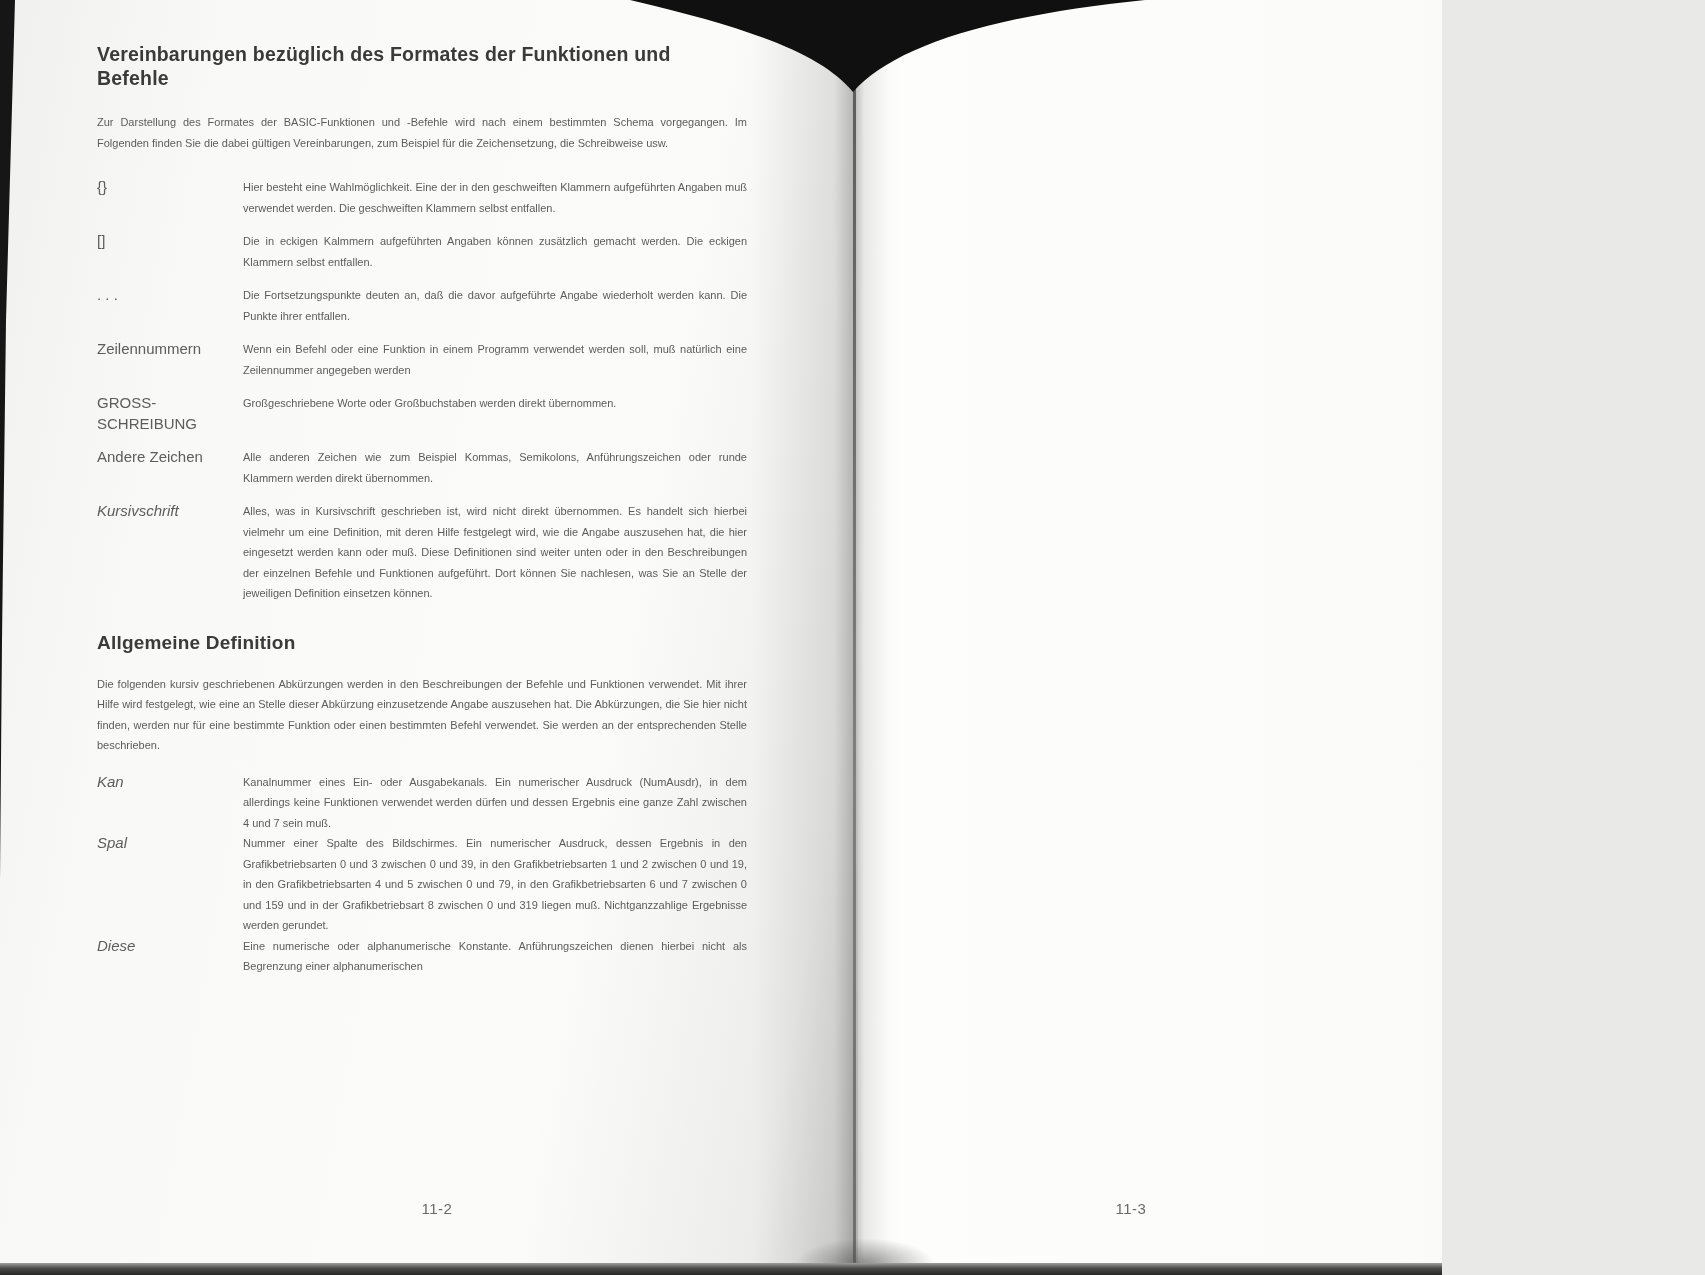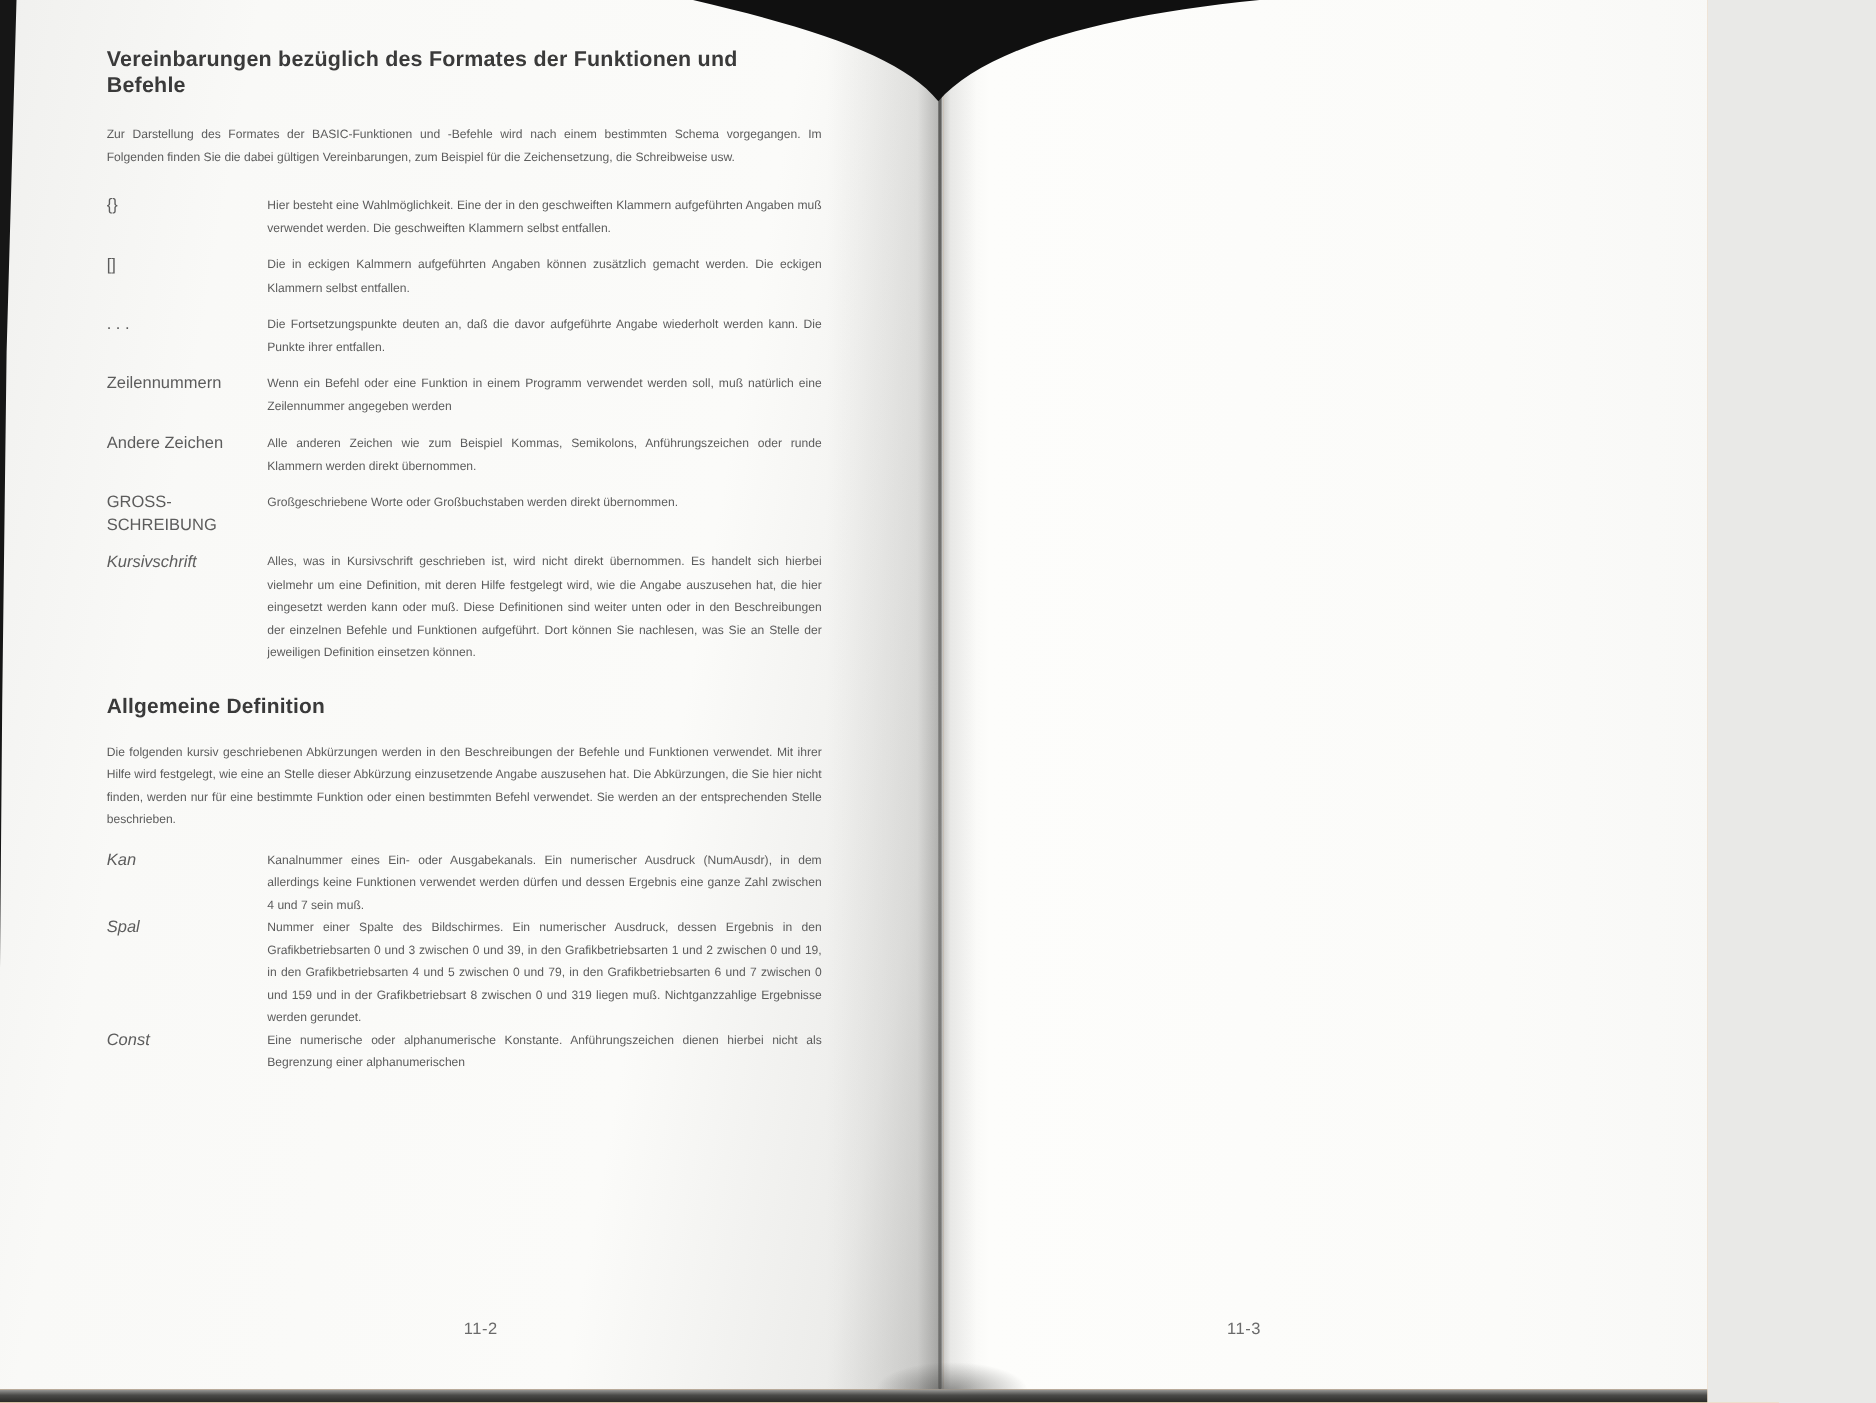--- a/index.html
+++ b/index.html
@@ -1,17 +1,17 @@
 <!DOCTYPE html>
 <html><head>
 <meta charset="utf-8">
 <style>
   html,body{margin:0;padding:0;background:#e9e9e7;}
-  .scan{position:relative;width:1552px;height:1275px;overflow:hidden;
-        font-family:"Liberation Sans",sans-serif;background:#fdba74;}
+  .scan{position:relative;width:1442px;height:1275px;overflow:hidden;
+        font-family:"Liberation Sans",sans-serif;background:#ffffff;}
   
   .page{position:absolute;top:0;height:1263px;}
   .page-left{left:0;width:858px;
     background:linear-gradient(100deg,#f0f0ee 0%,#f9f9f7 22%,#fbfbf9 68%,#ececea 90%,#d9d9d7 99%);}
   .page-right{left:858px;width:847px;
     background:linear-gradient(to right,#f3f3f1 0%,#fdfdfb 5%,#fbfbf9 60%,#f6f6f4 100%);}
   
   .content-left{position:absolute;left:97px;top:42px;width:650px;color:#5c5c5c;}
   h1{font-size:19.5px;line-height:24px;color:#3a3a3a;margin:0;font-weight:bold;letter-spacing:.2px;}
   h2{font-size:19px;line-height:22px;color:#3a3a3a;margin:0;font-weight:bold;letter-spacing:.2px;}
@@ -67,48 +67,48 @@
         </div>
         <div class="row">
           <div class="term">. . .</div>
           <div class="desc">Die Fortsetzungspunkte deuten an, daß die davor aufgeführte Angabe wiederholt werden kann. Die Punkte ihrer entfallen.</div>
         </div>
         <div class="row">
           <div class="term">Zeilennummern</div>
           <div class="desc">Wenn ein Befehl oder eine Funktion in einem Programm verwendet werden soll, muß natürlich eine Zeilennummer angegeben werden</div>
         </div>
         <div class="row">
-          <div class="term">Andere Zeichen</div>
-          <div class="desc">Alle anderen Zeichen wie zum Beispiel Kommas, Semikolons, Anführungszeichen oder runde Klammern werden direkt übernommen.</div>
-        </div>
-        <div class="row">
           <div class="term">GROSS-
 SCHREIBUNG</div>
           <div class="desc">Großgeschriebene Worte oder Großbuchstaben werden direkt übernommen.</div>
+        </div>
+        <div class="row">
+          <div class="term">Andere Zeichen</div>
+          <div class="desc">Alle anderen Zeichen wie zum Beispiel Kommas, Semikolons, Anführungszeichen oder runde Klammern werden direkt übernommen.</div>
         </div>
         <div class="row">
           <div class="term it">Kursivschrift</div>
           <div class="desc">Alles, was in Kursivschrift geschrieben ist, wird nicht direkt übernommen. Es handelt sich hierbei vielmehr um eine Definition, mit deren Hilfe festgelegt wird, wie die Angabe auszusehen hat, die hier eingesetzt werden kann oder muß. Diese Definitionen sind weiter unten oder in den Beschreibungen der einzelnen Befehle und Funktionen aufgeführt. Dort können Sie nachlesen, was Sie an Stelle der jeweiligen Definition einsetzen können.</div>
         </div>
       </div>
 
       <h2 class="h2-left">Allgemeine Definition</h2>
       <p class="p-after-h2">Die folgenden kursiv geschriebenen Abkürzungen werden in den Beschreibungen der Befehle und Funktionen verwendet. Mit ihrer Hilfe wird festgelegt, wie eine an Stelle dieser Abkürzung einzusetzende Angabe auszusehen hat. Die Abkürzungen, die Sie hier nicht finden, werden nur für eine bestimmte Funktion oder einen bestimmten Befehl verwendet. Sie werden an der entsprechenden Stelle beschrieben.</p>
 
       <div class="dl tight">
         <div class="row">
           <div class="term it">Kan</div>
           <div class="desc">Kanalnummer eines Ein- oder Ausgabekanals. Ein numerischer Ausdruck (NumAusdr), in dem allerdings keine Funktionen verwendet werden dürfen und dessen Ergebnis eine ganze Zahl zwischen 4 und 7 sein muß.</div>
         </div>
         <div class="row">
           <div class="term it">Spal</div>
           <div class="desc">Nummer einer Spalte des Bildschirmes. Ein numerischer Ausdruck, dessen Ergebnis in den Grafikbetriebsarten 0 und 3 zwischen 0 und 39, in den Grafikbetriebsarten 1 und 2 zwischen 0 und 19, in den Grafikbetriebsarten 4 und 5 zwischen 0 und 79, in den Grafikbetriebsarten 6 und 7 zwischen 0 und 159 und in der Grafikbetriebsart 8 zwischen 0 und 319 liegen muß. Nichtganzzahlige Ergebnisse werden gerundet.</div>
         </div>
         <div class="row">
-          <div class="term it">Const</div>
+          <div class="term it">Diese</div>
           <div class="desc">Eine numerische oder alphanumerische Konstante. Anführungszeichen dienen hierbei nicht als Begrenzung einer alphanumerischen</div>
         </div>
       </div>
     </div>
   </div>
 
   <div class="page page-right">
     
   </div>
 

